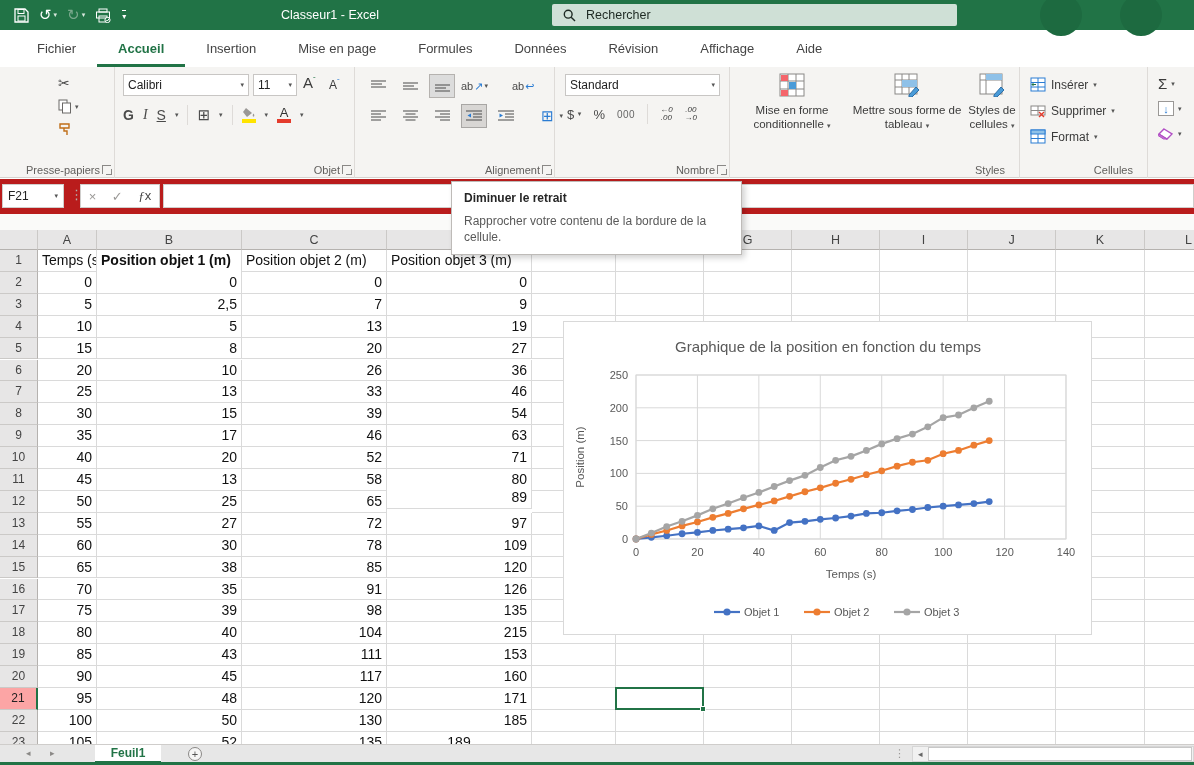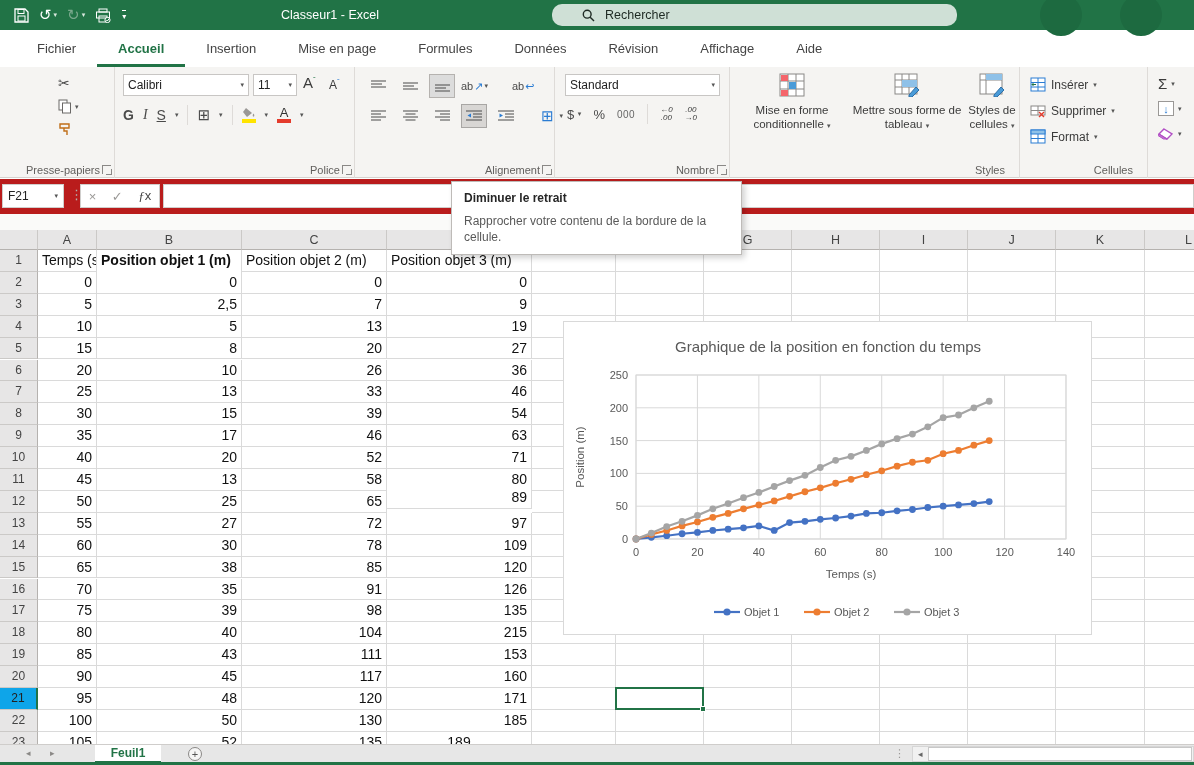--- a/index.html
+++ b/index.html
@@ -7,21 +7,21 @@
 body{position:relative;font-family:"Liberation Sans",sans-serif;background:#fff;color:#333}
 
 
 .titlebar{position:absolute;left:0;top:0;width:1194px;height:30px;background:#217346;color:#fff;z-index:10}
 .qat{position:absolute;left:14px;top:0;height:30px;display:flex;align-items:center;gap:10px}
 .qbtn{display:inline-flex;align-items:center;gap:2px;font-size:15px;color:#fff;cursor:default}
 .qbtn .chv{font-size:7px;color:#d8e8de}
 .qbtn.disabled{color:#7aa98d}
 .ovl{font-size:8px;border-top:1.5px solid #fff;padding-top:1px}
 .apptitle{position:absolute;left:250px;top:0;width:160px;height:30px;line-height:30px;text-align:center;font-size:12.5px;color:#fff}
-.searchbox{position:absolute;left:552px;top:4px;width:405px;height:22px;background:#cfe0d6;border-radius:10px;display:flex;align-items:center;gap:10px;padding-left:30px;color:#1e2a23;font-size:12.5px}
+.searchbox{position:absolute;left:552px;top:4px;width:405px;height:22px;background:#cfe0d6;border-radius:2px;display:flex;align-items:center;gap:10px;padding-left:11px;color:#1e2a23;font-size:12.5px}
 .deco1,.deco2{position:absolute;top:-6px;width:42px;height:42px;border-radius:50%;background:#1d6a40}
 .deco1{left:1040px}.deco2{left:1120px}
 
 
 .tabrow{position:absolute;left:0;top:30px;width:1194px;height:37px;background:#fff;display:flex;align-items:stretch;gap:0;padding-left:16px;z-index:9}
 .tab{font-size:13px;color:#444;display:flex;align-items:center;padding:0 21px;cursor:default;white-space:nowrap}
 .tab.active{color:#217346;font-weight:bold;border-bottom:3px solid #217346;padding-top:3px}
 
 
 .ribbon{position:absolute;left:0;top:67px;width:1194px;height:111px;background:#f5f4f2;border-bottom:1px solid #d5d2cf;z-index:8}
@@ -97,21 +97,21 @@
 .fx{color:#444;font-size:13px}
 .fx i{font-family:"Liberation Serif",serif}
 .finput{position:absolute;left:163px;top:5px;right:0;height:24px;background:#fff;border:1px solid #d0cecc}
 .gridgap{position:absolute;left:0;top:214px;width:1194px;height:16px;background:#fafaf9;z-index:6}
 
 
 #grid{position:absolute;left:0;top:230px;width:1194px;height:514px;background:#fff;overflow:hidden;z-index:1}
 .gc{position:absolute;overflow:hidden;white-space:nowrap}
 .colhead,.rowhead{background:#e7e6e6;color:#444;font-size:12.5px;text-align:center;border-right:1px solid #cbc9c7;border-bottom:1px solid #b5b2af}
 .rowhead{border-bottom:1px solid #cbc9c7;border-right:1px solid #b5b2af;font-size:12px}
-.rowhead.selrow{background:#0ea5e9;border-right:2px solid #217346;color:#222}
+.rowhead.selrow{background:#fca5a5;border-right:2px solid #217346;color:#222}
 .cell{font-size:14px;color:#111;border-right:1px solid #dadada;border-bottom:1px solid #dadada;padding:0 4px;background:#fff}
 .cell.num{text-align:right}
 .cell.txt{text-align:left}
 .selbox{position:absolute;border:2px solid #217346;background:transparent;z-index:3}
 .selhandle{position:absolute;width:6px;height:6px;background:#217346;border:1px solid #fff;right:-4px;bottom:-4px}
 
 
 .chartbox{position:absolute;left:563px;top:321px;width:529px;height:314px;background:#fff;border:1px solid #d9d9d9;z-index:4}
 .chartbox svg{display:block}
 .ctitle{font-size:15px;fill:#595959}
@@ -235,21 +235,21 @@
         <svg width="14" height="11" viewBox="0 0 14 11">
             <path d="M4 1l6 5-5 4-4-5z" fill="#9a9896"></path>
             <path d="M11.5 6.5q1.6 2.3 0 3.2 -1.6-.9 0-3.2z" fill="#9a9896"></path>
           </svg>
         <span class="cbar" style="background:#ffe400"></span>
       </span>
       <span class="chv">▾</span>
       <span class="colorbtn">A<span class="cbar" style="background:#e43b2c"></span></span>
       <span class="chv">▾</span>
     </div>
-    <div class="glabel">Police</div>
+    <div class="glabel">Objet</div>
     <span class="launcher"></span>
   </div>
 
   <div class="rgroup g-align">
     <div class="alrow r1">
       <span class="albtn">
           <svg width="15" height="12" viewBox="0 0 15 12">
             <g stroke="#4a4a4a">
               <line x1="0" y1="1" x2="15" y2="1"></line>
               <line x1="0" y1="4" x2="11" y2="4"></line>

